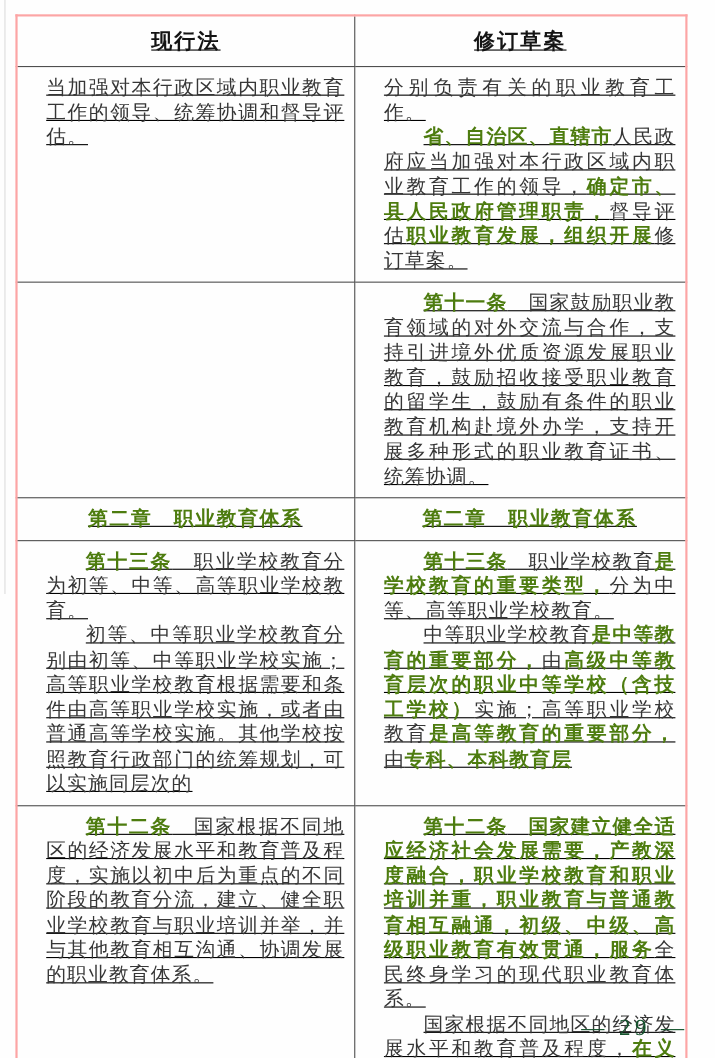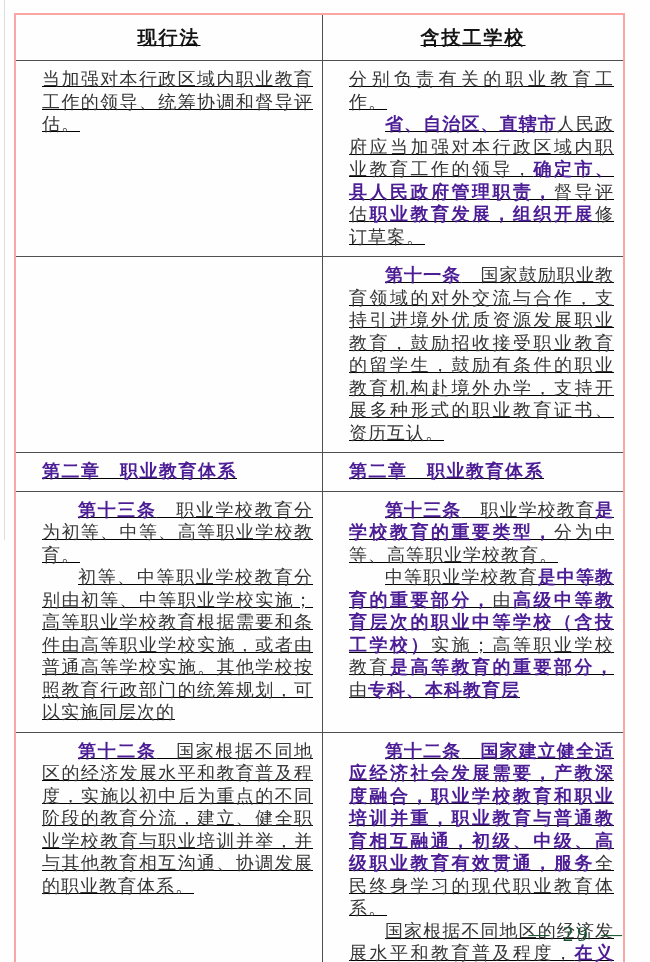--- a/index.html
+++ b/index.html
@@ -34,25 +34,25 @@
   }
   .para{
     font-size:18px;line-height:22.5px;color:#363636;
     letter-spacing:1px;
     text-align:justify;text-justify:inter-character;
     margin:0;
   }
   .para.ind{text-indent:2em;}
   .para .b{
     font-family:"Liberation Sans","DejaVu Sans",sans-serif;
-    font-weight:700;color:#4c1d95;
+    font-weight:700;color:#4d7c0f;
   }
   td.chapter{text-align:center;padding:7px 0 7px 0;}
   td.chapter .para{
-    text-align:left;
+    text-align:center;
     font-family:"Liberation Sans","DejaVu Sans",sans-serif;
     font-weight:700;color:#101010;
     letter-spacing:1.5px;
   }
   .pageno{
     position:absolute;top:922px;right:24px;
     font-size:21px;color:#14532d;letter-spacing:4px;
     font-family:"Liberation Serif","DejaVu Serif",serif;
   }
 </style>
@@ -62,37 +62,37 @@
 <div class="page-edge"></div>
 
 <table class="cmp">
   <colgroup>
     <col class="c-left">
       <col class="c-right">
   </colgroup>
   <thead>
     <tr>
       <th>现行法</th>
-      <th>含技工学校</th>
+      <th>修订草案</th>
     </tr>
   </thead>
   <tbody id="table-body">
       <tr>
         <td>
           <div class="para"><span class="r">当加强对本行政区域内职业教育工作的领导、统筹协调和督导评估。</span></div>
         </td>
         <td>
           <div class="para"><span class="r">分别负责有关的职业教育工作。</span></div>
           <div class="para ind"><span class="b">省、自治区、直辖市</span><span class="r">人民政府应当加强对本行政区域内职业教育工作的领导，</span><span class="b">确定市、县人民政府管理职责，</span><span class="r">督导评估</span><span class="b">职业教育发展，组织开展</span><span class="r">修订草案。</span></div>
         </td>
       </tr>
       <tr>
         <td></td>
         <td>
-          <div class="para ind"><span class="b">第十一条</span><span class="r">　国家鼓励职业教育领域的对外交流与合作，支持引进境外优质资源发展职业教育，鼓励招收接受职业教育的留学生，鼓励有条件的职业教育机构赴境外办学，支持开展多种形式的职业教育证书、资历互认。</span></div>
+          <div class="para ind"><span class="b">第十一条</span><span class="r">　国家鼓励职业教育领域的对外交流与合作，支持引进境外优质资源发展职业教育，鼓励招收接受职业教育的留学生，鼓励有条件的职业教育机构赴境外办学，支持开展多种形式的职业教育证书、统筹协调。</span></div>
         </td>
       </tr>
       <tr>
         <td class="chapter">
           <div class="para"><span class="b">第二章　职业教育体系</span></div>
         </td>
         <td class="chapter">
           <div class="para"><span class="b">第二章　职业教育体系</span></div>
         </td>
       </tr>

